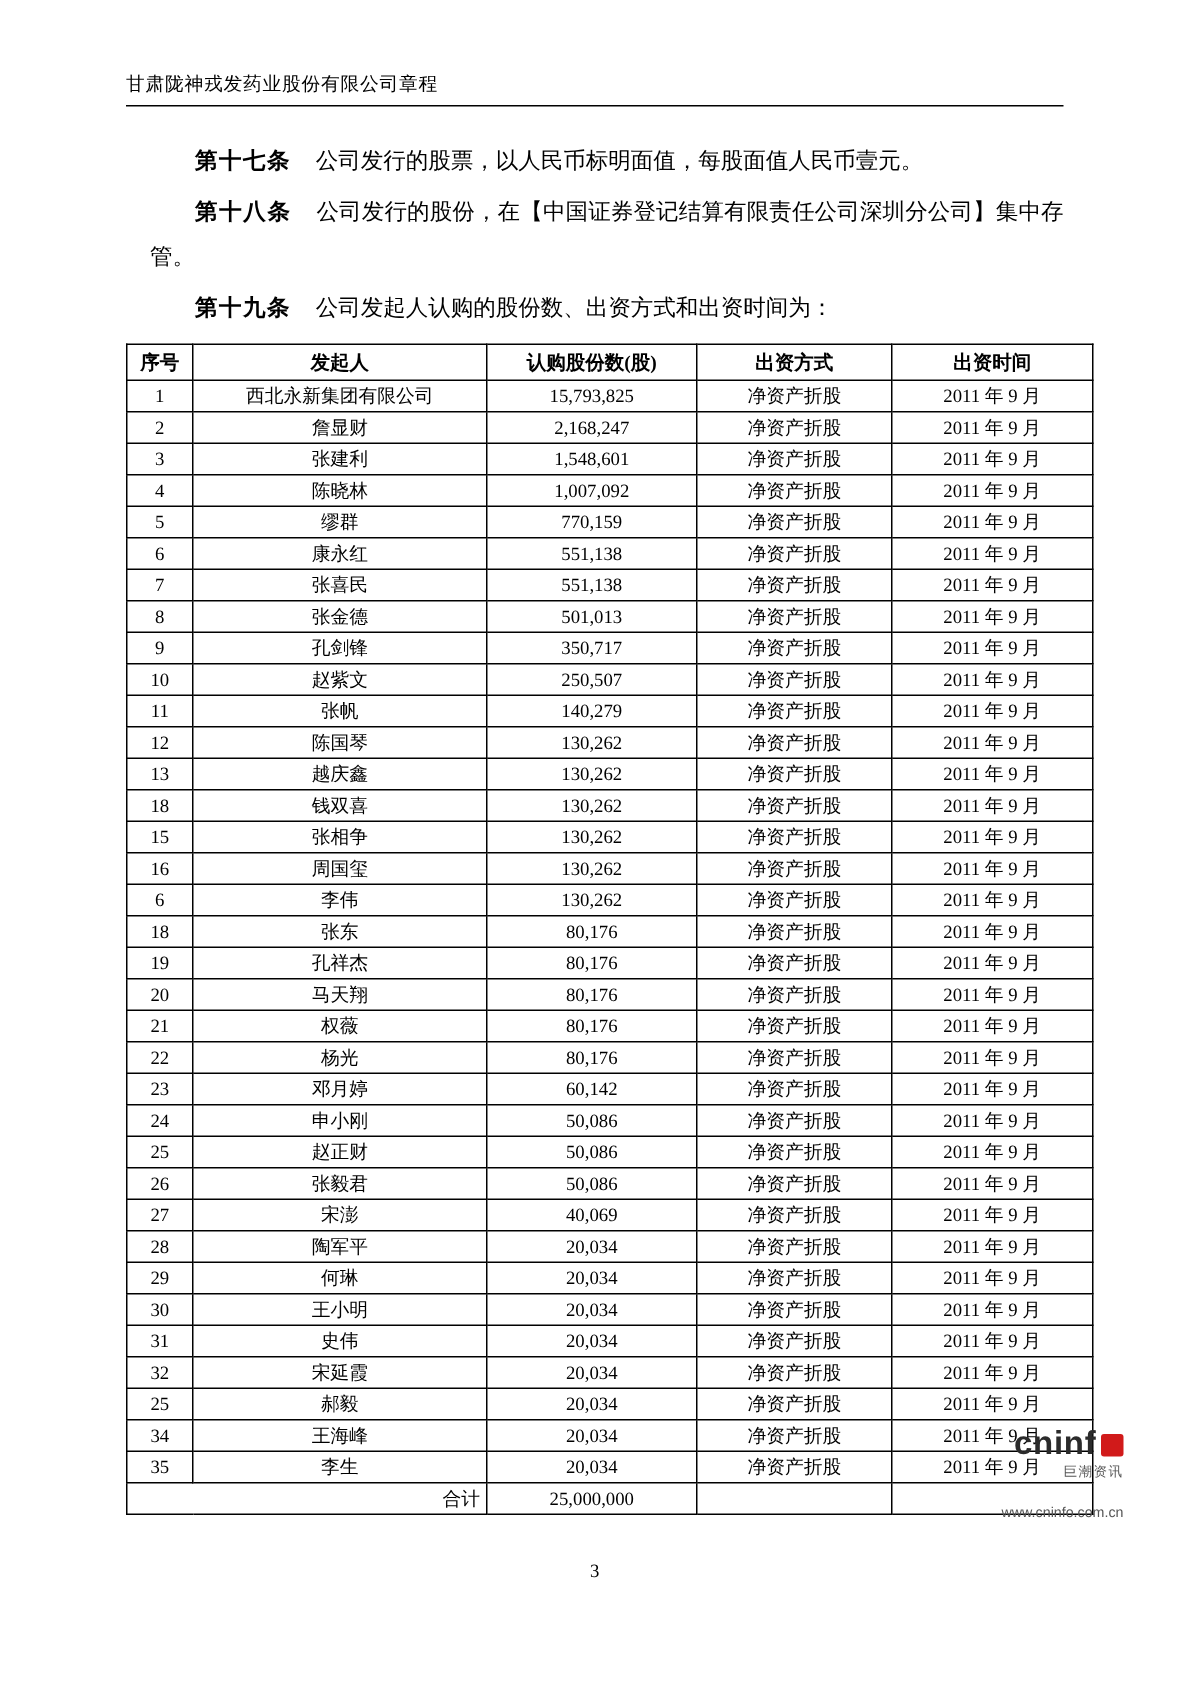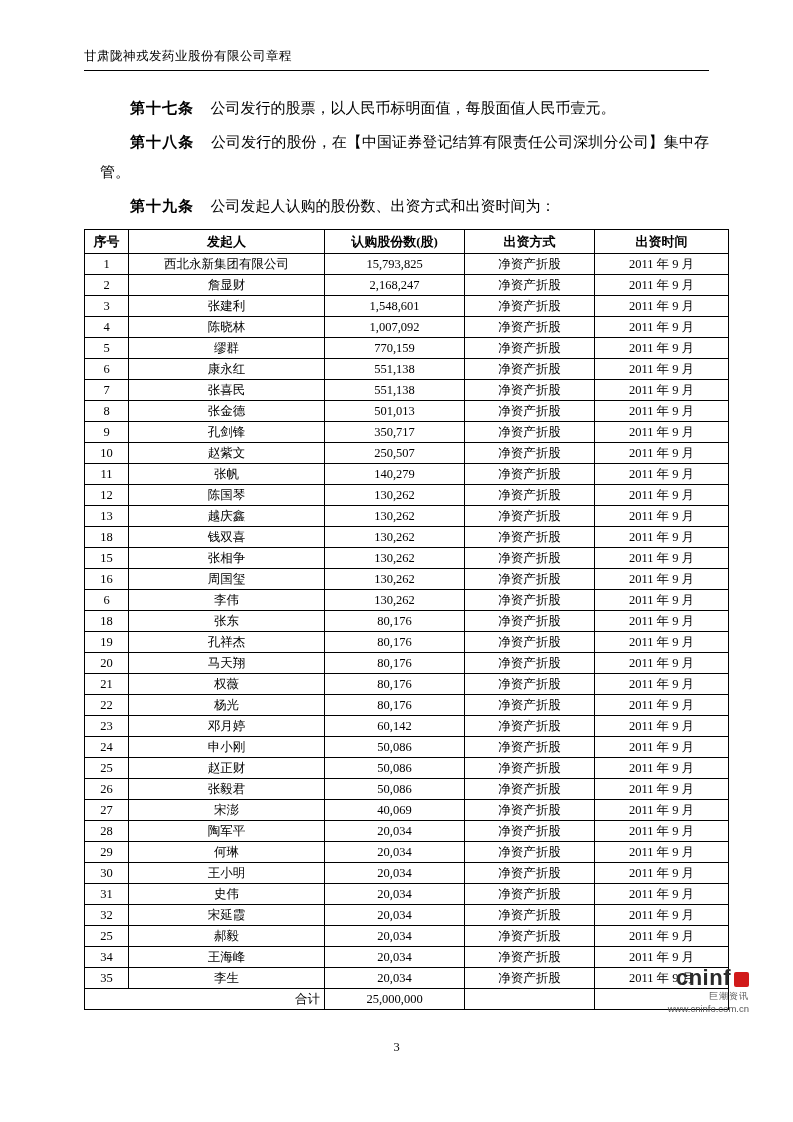--- a/index.html
+++ b/index.html
@@ -105,31 +105,31 @@
     display: inline-block;
     width: 15px;
     height: 15px;
     background: #d11a1a;
     border-radius: 2px;
     margin-left: 3px;
     position: relative;
     top: 2px;
   }
   .logo-sub {
-    font-family: Liberation Mono, monospace;
+    font-family: Liberation Serif, serif;
     font-size: 9px;
     color: #555;
     letter-spacing: 1px;
     margin-top: 1px;
   }
   .logo-url {
     font-family: "Liberation Sans", sans-serif;
     font-size: 9.5px;
     color: #555;
-    margin-top: 2px;
+    margin-top: 18px;
     text-align: center;
   }
 </style>
 </head>
 <body>
 
 <div class="page">
 
   <div class="header">甘肃陇神戎发药业股份有限公司章程</div>
 

